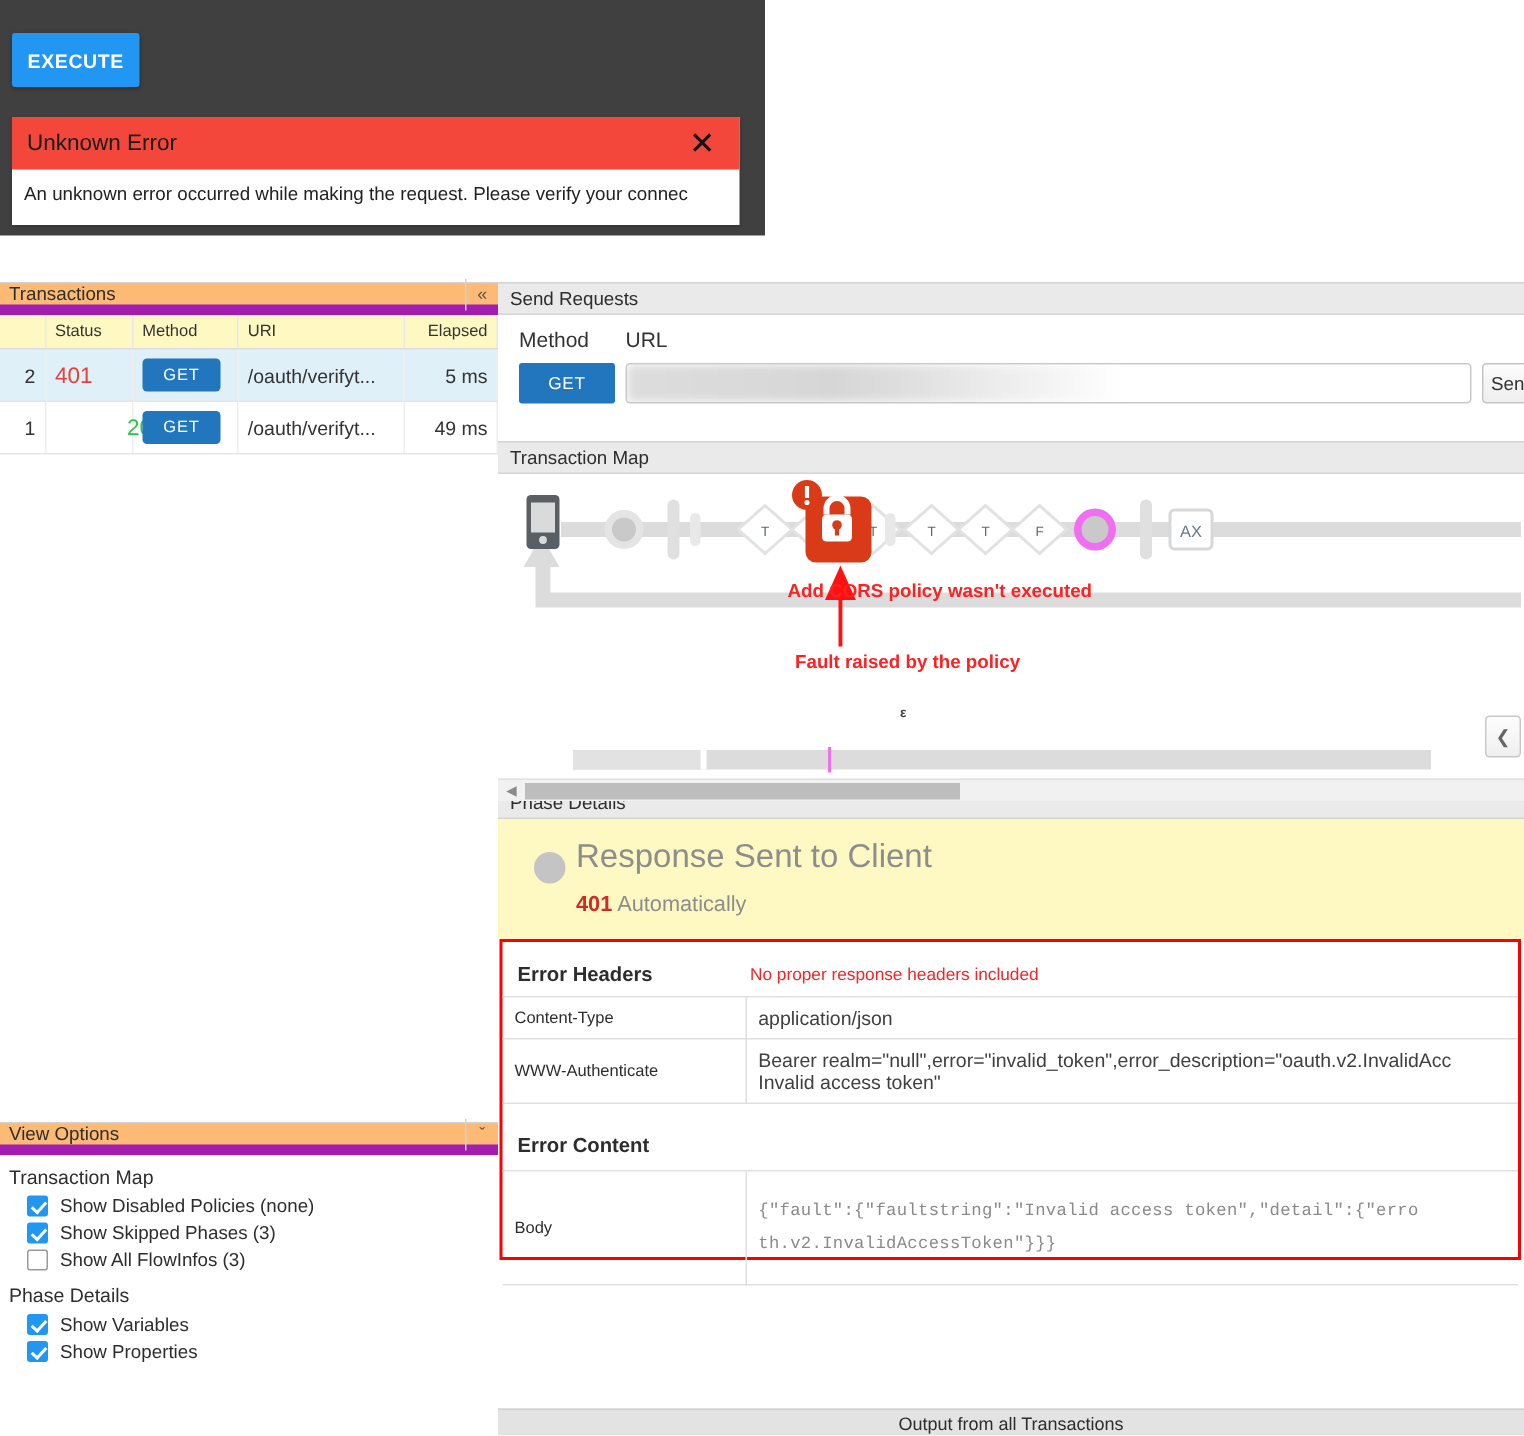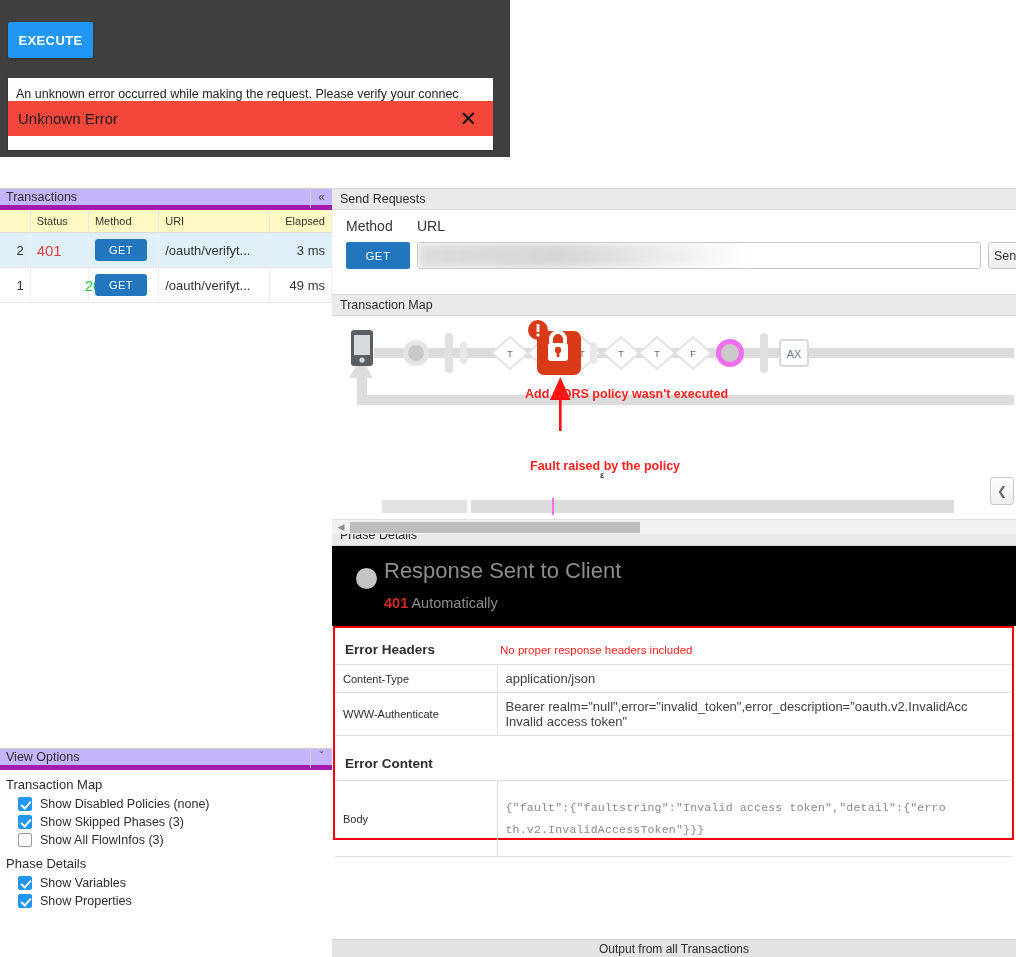--- a/index.html
+++ b/index.html
@@ -41,22 +41,22 @@
     font-family: "DejaVu Sans", sans-serif;
   }
   #alert-body {
     font-size: 12.5px; color: #222; padding: 9px 8px 0 8px;
     white-space: nowrap; overflow: hidden;
   }
 
   
   #left-col { position: absolute; left: 0; top: 188px; width: 332px; height: 769px; background:#fff; }
   .panel-head {
-    height: 22px; background: #c4b5fd; border-top: 1px solid #d2d2d2;
-    border-bottom: 5px solid #a21caf;
+    height: 22px; background: #fdba74; border-top: 1px solid #d2d2d2;
+    border-bottom: 7px solid #a21caf;
     display: flex; align-items: center; justify-content: space-between;
     font-size: 12.5px; color: #2d2d2d; padding: 0 0 0 6px;
   }
   .panel-head .chev {
     width: 22px; height: 21px; display: flex; align-items: center; justify-content: center;
     border-left: 1px solid #d2d2d2; color: #555; font-size: 12px; cursor: pointer;
   }
   #tx-table { width: 332px; border-collapse: collapse; table-layout: fixed; }
   #tx-table th {
     font-size: 11px; font-weight: normal; color: #333; text-align: left;
@@ -145,21 +145,21 @@
   #hscroll { position:absolute; left: 0; top: 45px; width: 684px; height: 15px; background:#f1f1f1; border-top:1px solid #e0e0e0;}
   #hscroll-thumb { position:absolute; left: 18px; top: 2px; width: 290px; height: 11px; background:#bdbdbd; }
   #hscroll-arrow { position:absolute; left: 3px; top: 2px; width: 12px; height: 11px; color:#8b8b8b; font-size: 9px; line-height: 11px; text-align:center; cursor:pointer;}
   #collapse-btn {
     position:absolute; right: 2px; top: 3px; width: 24px; height: 28px;
     border:1px solid #c8c8c8; border-radius:3px; background:linear-gradient(#fdfdfd,#efefef);
     display:flex; align-items:center; justify-content:center; font-size: 12px; color:#666; cursor:pointer;
   }
 
   
-  #phase-body { position: relative; background:#000000; padding: 14px 16px 0 0; height: 80px; }
+  #phase-body { position: relative; background:#fef9c3; padding: 14px 16px 0 0; height: 80px; }
   #resp-dot {
     position:absolute; left: 24px; top: 22px; width: 21px; height: 21px;
     border-radius: 50%; background:#c4c4c4;
   }
   #resp-title { position:absolute; left: 52px; top: 12px; font-size: 22px; color: #8d8d8d; font-weight: normal; }
   #status-line { position:absolute; left: 52px; top: 49px; font-size: 14.5px; }
   #status-code { color:#cf2b2b; font-weight: bold; }
   #status-text { color:#8d8d8d; }
 
   
@@ -192,25 +192,25 @@
 </style>
 </head>
 <body>
 
 <div id="root">
 
   <div id="top-panel">
     <button id="execute-button">EXECUTE</button>
 
     <div id="alert-box">
-      <div id="alert-body">An unknown error occurred while making the request. Please verify your connec</div>
       <div id="alert-header">
         <span id="alert-title">Unknown Error</span>
         <span id="alert-close">✕</span>
       </div>
+      <div id="alert-body">An unknown error occurred while making the request. Please verify your connec</div>
     </div>
   </div>
 
   <div id="col-div"></div>
 
   <div id="left-col">
 
     <div class="panel-head">
       <span>Transactions</span>
       <span class="chev">«</span>
@@ -225,21 +225,21 @@
           <th class="c-uri">URI</th>
           <th class="c-elapsed">Elapsed</th>
         </tr>
       </thead>
       <tbody>
         <tr class="sel">
           <td class="c-idx">2</td>
           <td class="c-status"><span class="st-401">401</span></td>
           <td class="c-method"><span class="method-pill">GET</span></td>
           <td class="c-uri">/oauth/verifyt...</td>
-          <td class="c-elapsed">3 ms</td>
+          <td class="c-elapsed">5 ms</td>
         </tr>
         <tr>
           <td class="c-idx">1</td>
           <td class="c-status"><span class="st-200">200</span></td>
           <td class="c-method"><span class="method-pill">GET</span></td>
           <td class="c-uri">/oauth/verifyt...</td>
           <td class="c-elapsed">49 ms</td>
         </tr>
       </tbody>
     </table>
@@ -360,21 +360,21 @@
           <text x="462" y="42" font-family="Liberation Sans, sans-serif" font-size="11" fill="#6b7a88" text-anchor="middle">AX</text>
         </g>
 
         <g>
           <rect x="227" y="82" width="2.6" height="33" fill="#ff1111"></rect>
           <polygon points="228.3,61 218,84 238.6,84" fill="#ff1111"></polygon>
         </g>
       </svg>
 
       <div class="ann-red" id="ann-cors" style="left:193px; top:71px;">Add CORS policy wasn't executed</div>
-      <div class="ann-red" id="ann-fault" style="left:198px; top:118px;margin-top:25px;">Fault raised by the policy</div>
+      <div class="ann-red" id="ann-fault" style="left:198px; top:118px;">Fault raised by the policy</div>
     </div>
 
     <div id="timeline-wrap">
       <div style="position:absolute; left:268px; top:-4px; font-size:9px; color:#3b3b3b; font-weight:bold;">ε</div>
       <div id="tl-track"></div>
       <div id="tl-seg1"></div>
       <div id="tl-gap"></div>
       <div id="tl-marker"></div>
       <div id="hscroll">
         <div id="hscroll-arrow">◀</div>

